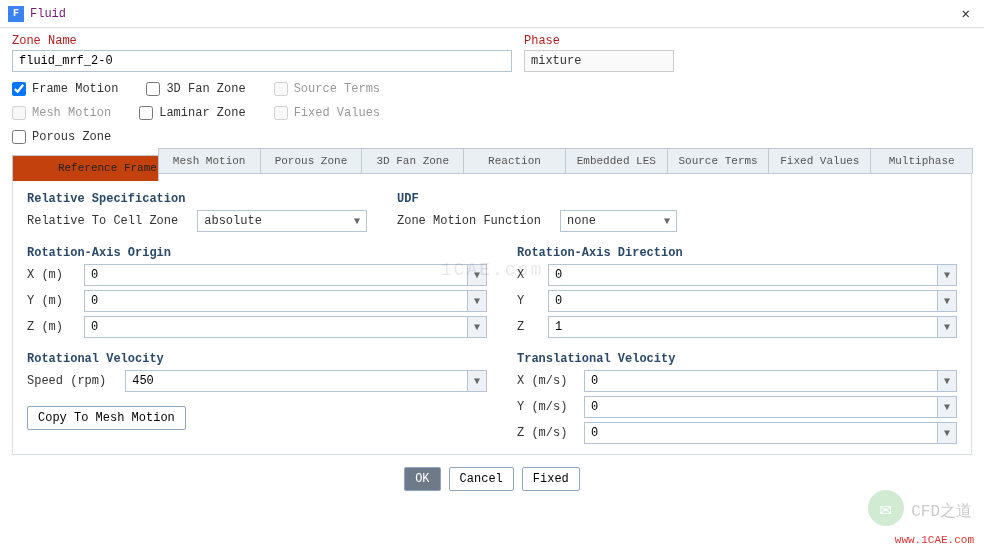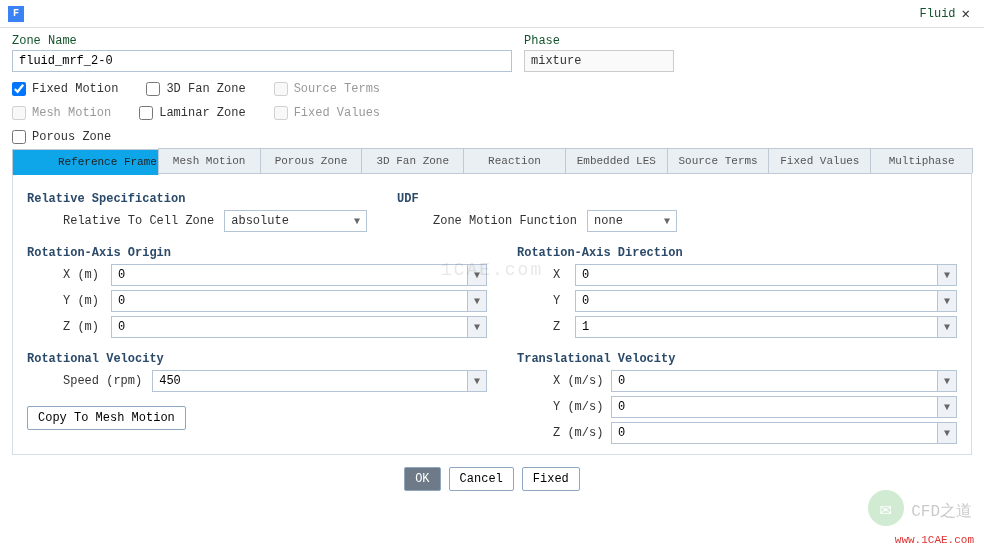--- a/index.html
+++ b/index.html
@@ -1,37 +1,37 @@
 <!DOCTYPE html>
 <html><head>
 <meta charset="utf-8">
 <style>
 * { box-sizing: border-box; margin: 0; padding: 0; }
 body { font-family: "SimSun", "Courier New", monospace; font-size: 12px; background: #fff; width: 984px; height: 554px; overflow: hidden; color: #333; }
 .titlebar { height: 28px; display: flex; align-items: center; padding: 0 8px; border-bottom: 1px solid #ddd; }
 .titlebar .icon-app { width: 16px; height: 16px; background: #3b82f6; color: #fff; font-size: 10px; font-weight: bold; display: flex; align-items: center; justify-content: center; margin-right: 6px; }
-.titlebar .title { flex: 1; font-size: 12px; color: #14532d; text-align: right; }
+.titlebar .title { flex: 1; font-size: 12px; color: #701a75; }
 .titlebar .close { font-size: 14px; cursor: pointer; padding: 2px 6px; }
 .content { padding: 6px 12px 0 12px; }
 .row { display: flex; gap: 12px; margin-bottom: 2px; }
 .field { display: flex; flex-direction: column; gap: 2px; }
-.field > label { color: #14532d; }
+.field > label { color: #b91c1c; }
 .textfield { border: 1px solid #b5c4d5; background: #fff; height: 22px; padding: 2px 6px; font-family: inherit; font-size: 12px; }
 .readonly-box { border: 1px solid #ccc; background: #fafafa; height: 22px; padding: 2px 6px; display: flex; align-items: center; }
 .checks { display: flex; flex-wrap: wrap; gap: 10px 28px; margin: 10px 0 4px 0; max-width: 480px; }
 .check { display: flex; align-items: center; gap: 6px; }
 .check input[type=checkbox] { width: 14px; height: 14px; }
 .check.disabled label { color: #999; }
 .tabs { display: flex; border-bottom: 1px solid #bfcad6; height: 26px; margin-top: 4px; }
 .tab { flex: 1; text-align: center; line-height: 24px; border: 1px solid #bfcad6; border-bottom: none; background: #eaeff4; color: #555; font-size: 11px; cursor: pointer; margin-right: -1px; }
-.tab.active { background: #0ea5e9; font-weight: normal; color: #222; position: relative; top: 1px; height: 26px; padding-left: 44px; }
+.tab.active { background: #c2410c; font-weight: normal; color: #222; position: relative; top: 7px; height: 26px; padding-left: 44px; }
 .panel { border: 1px solid #d5dde6; border-top: none; padding: 18px 14px 10px 14px; }
 .col { display: flex; flex-direction: column; gap: 14px; }
 .section-title { font-weight: bold; color: #2b4a6a; margin-bottom: 4px; }
-.hl { display: flex; align-items: center; gap: 8px; margin-left: 36px; }
+.hl { display: flex; align-items: center; gap: 17px; }
 .hl > label { white-space: nowrap; padding-right: 2px; }
 .dropdown { position: relative; display: flex; align-items: center; border: 1px solid #b5c4d5; height: 22px; background: #fff; padding: 0 6px; }
 .dropdown .caret { margin-left: auto; color: #666; font-size: 10px; }
 .num-input { display: flex; align-items: stretch; }
 .num-input .textfield { flex: 1; border-right: none; }
 .spin-btn { width: 20px; background: #eef2f6; border: 1px solid #b5c4d5; display: flex; align-items: center; justify-content: center; color: #666; font-size: 10px; cursor: pointer; }
 .btn { border: 1px solid #8ea6bf; background: #fff; padding: 4px 10px; font-family: inherit; font-size: 12px; cursor: pointer; border-radius: 2px; }
 .btn.primary { background: #6e7a87; color: #fff; }
 .footer { display: flex; gap: 8px; justify-content: center; margin-top: 12px; }
 .watermark-r { position: absolute; right: 10px; bottom: 8px; color: #d33; font-size: 11px; }
@@ -56,21 +56,21 @@
     </div>
     <div class="field" style="flex:0 0 150px">
       <label>Phase</label>
       <div class="readonly-box">mixture</div>
     </div>
   </div>
 
   <div class="checks">
     <div class="check">
         <input type="checkbox" checked="" style="">
-        <label>Fixed Motion</label>
+        <label>Frame Motion</label>
       </div>
     <div class="check">
         <input type="checkbox" style="">
         <label>3D Fan Zone</label>
       </div>
     <div class="check disabled">
         <input type="checkbox" disabled="" style="">
         <label>Source Terms</label>
       </div>
     <div class="check disabled">

